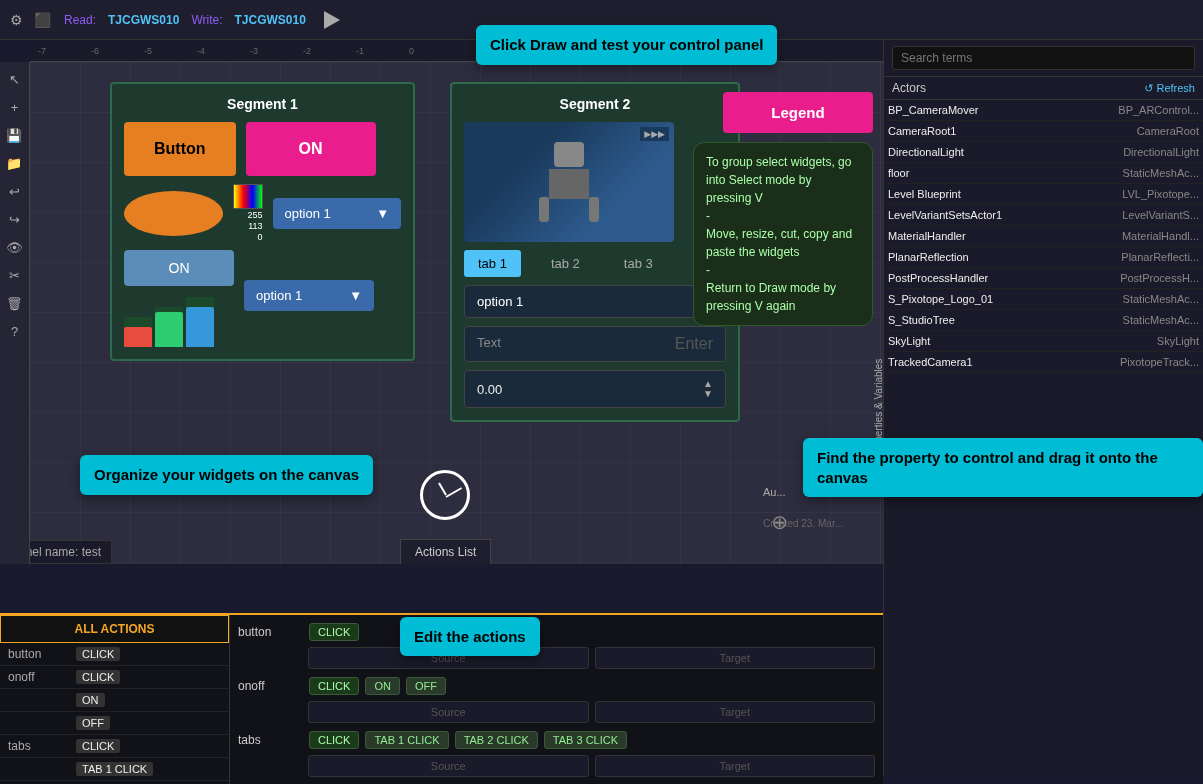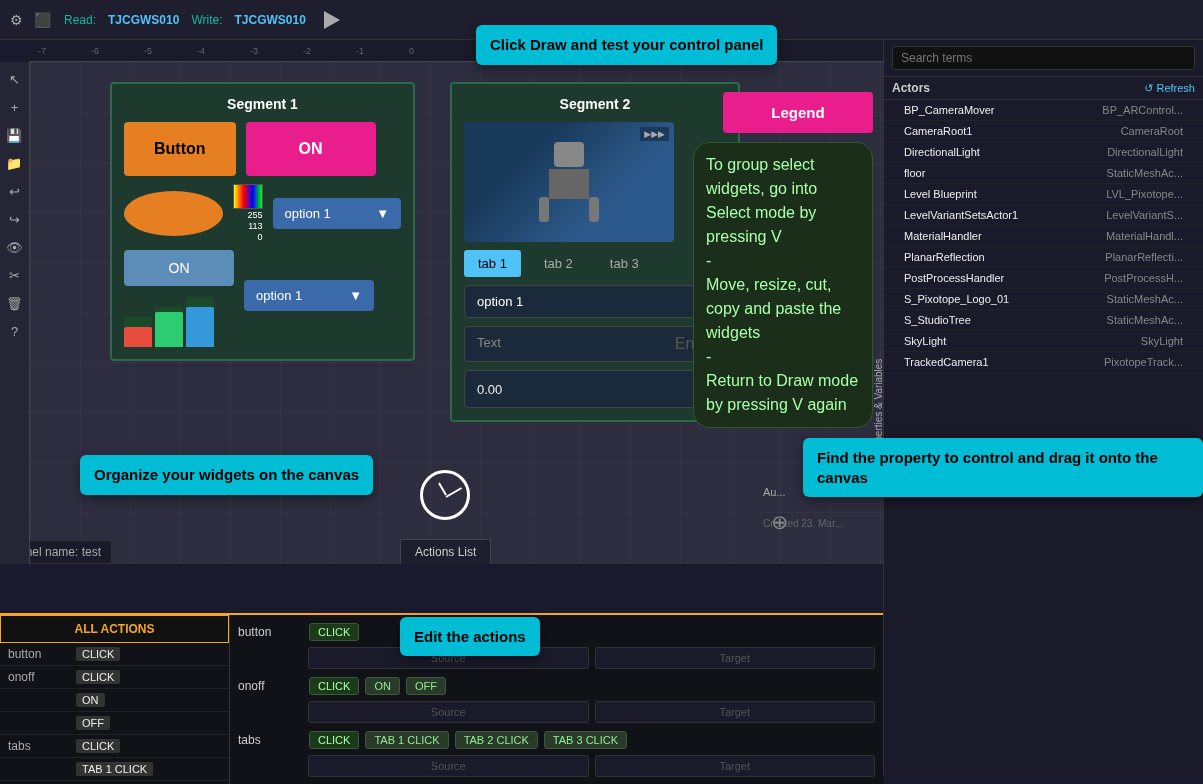--- a/index.html
+++ b/index.html
@@ -12,21 +12,21 @@
       border-bottom: 1px solid #333;
       display: flex;
       align-items: center;
       padding: 0 10px;
       gap: 12px;
       position: absolute;
       top: 0; left: 0; right: 0;
       z-index: 10;
     }
     .top-bar-icon { color: #aaa; font-size: 14px; }
-    .top-bar-label { color: #14b8a6; font-size: 12px; }
+    .top-bar-label { color: #8b5cf6; font-size: 12px; }
     .top-bar-value { color: #4fc3f7; font-size: 12px; font-weight: bold; }
     .play-btn {
       width: 28px; height: 28px;
       background: transparent;
       border: none;
       cursor: pointer;
       display: flex; align-items: center; justify-content: center;
     }
     .play-icon {
       width: 0; height: 0;
@@ -168,21 +168,21 @@
       width: 60px;
       height: 80px;
       position: relative;
     }
     
     .robot-head { width: 30px; height: 25px; background: #888; border-radius: 4px; margin: 0 auto; }
     .robot-body { width: 40px; height: 30px; background: #666; margin: 2px auto; }
     .robot-arm-l { width: 10px; height: 25px; background: #777; position: absolute; left: 0; top: 28px; border-radius: 3px; }
     .robot-arm-r { width: 10px; height: 25px; background: #777; position: absolute; right: 0; top: 28px; border-radius: 3px; }
 
-    .tabs-row { display: flex; gap: 9px; margin-bottom: 8px; }
+    .tabs-row { display: flex; gap: 16px; margin-bottom: 8px; }
     .tab-item {
       padding: 6px 14px;
       font-size: 13px;
       cursor: pointer;
       border-radius: 3px;
     }
     .tab-item.active { background: #4fc3f7; color: #000; }
     .tab-item.inactive { background: transparent; color: #aaa; }
 
     .dropdown-seg2 {
@@ -236,22 +236,22 @@
       text-align: center;
     }
     .legend-text-box {
       position: absolute;
       right: 10px;
       top: 80px;
       background: #1a2e1a;
       border: 1px solid #2d5a2d;
       color: #aaffaa;
       padding: 10px 12px;
-      border-radius: 16px;
-      font-size: 16px;
+      border-radius: 11px;
+      font-size: 12px;
       max-width: 180px;
       line-height: 1.5;
     }
     .clock-widget {
       width: 50px; height: 50px;
       border: 3px solid #fff;
       border-radius: 50%;
       position: relative;
       display: inline-block;
     }
@@ -427,26 +427,26 @@
       color: #aaa;
       font-size: 12px;
     }
     .actors-header {
       display: flex;
       justify-content: space-between;
       align-items: center;
       padding: 4px 8px;
       border-bottom: 1px solid #333;
     }
-    .actors-title { color: #ccc; font-size: 12px; font-weight: bold; }
+    .actors-title { color: #ccc; font-size: 12px; font-weight: normal; }
     .refresh-btn { color: #4fc3f7; font-size: 11px; cursor: pointer; }
     .actor-row {
       display: flex;
       justify-content: space-between;
-      padding: 4px 20px;
+      padding: 4px 4px;
       border-bottom: 1px solid #222;
       font-size: 11px;
       cursor: pointer;
       gap: 19px;
     }
     .actor-name { color: #eee; }
     .actor-class { color: #888; max-width: 130px; overflow: hidden; text-overflow: ellipsis; white-space: nowrap; }
 
     
     .grid-overlay {

